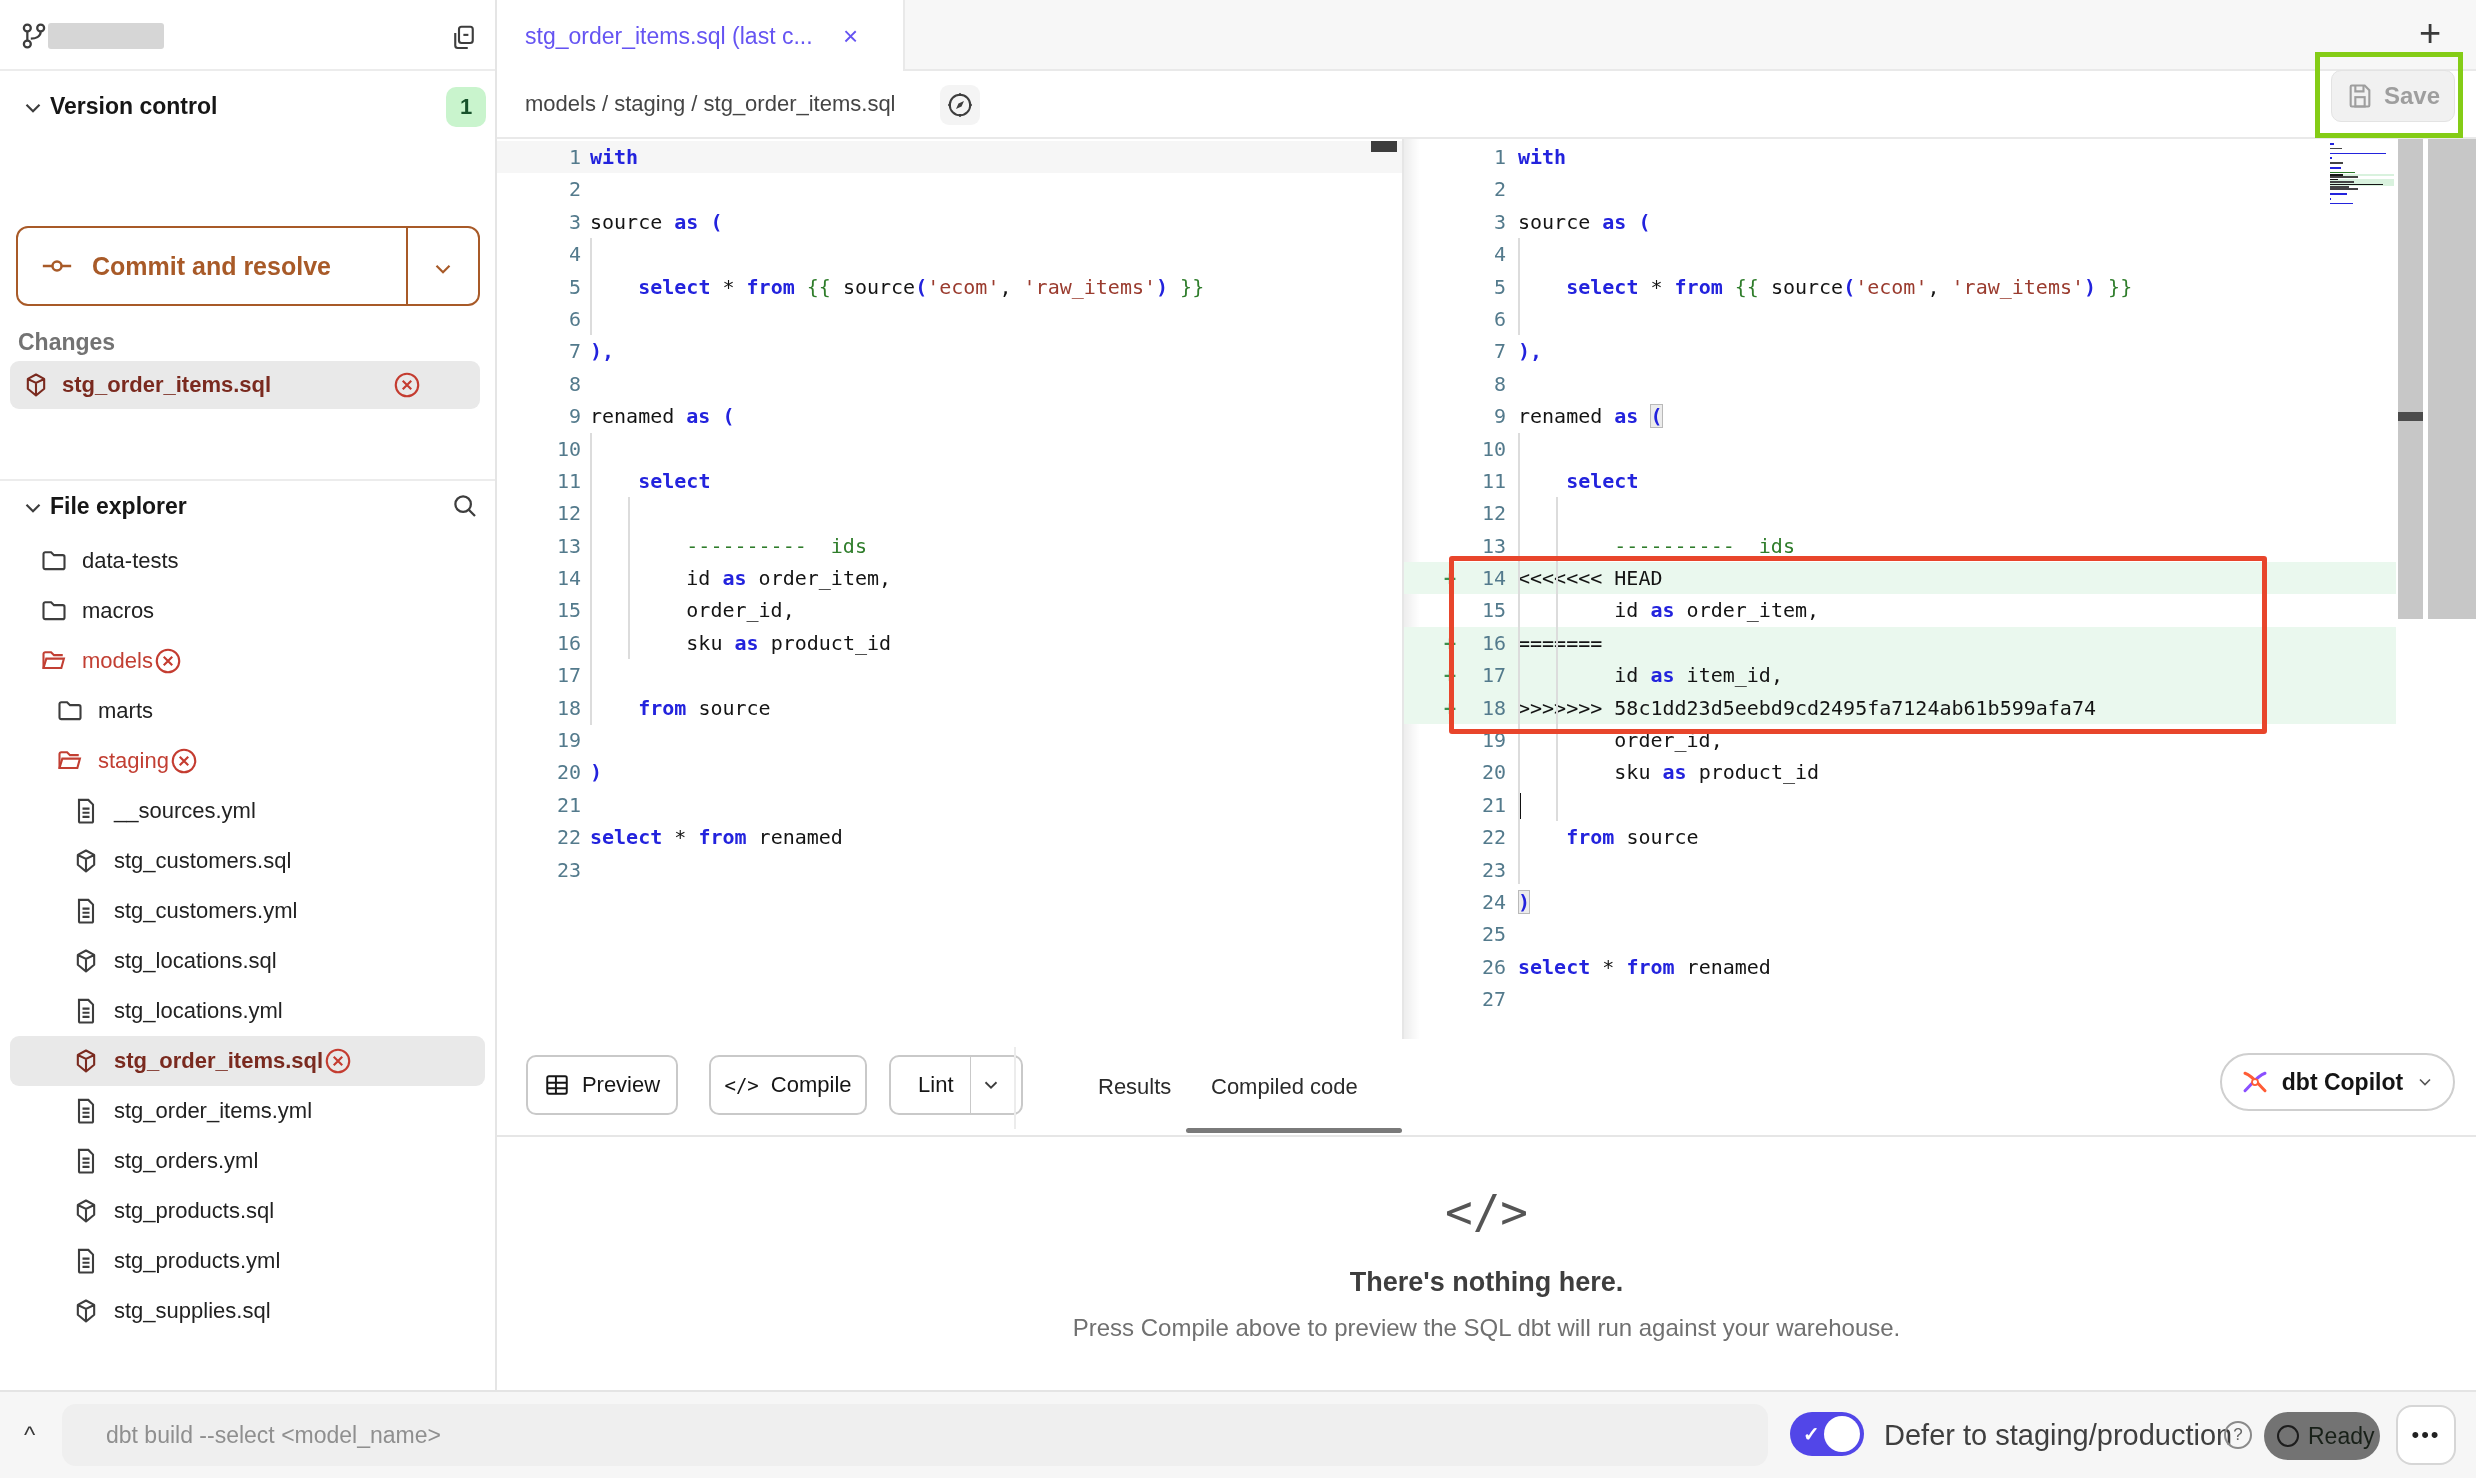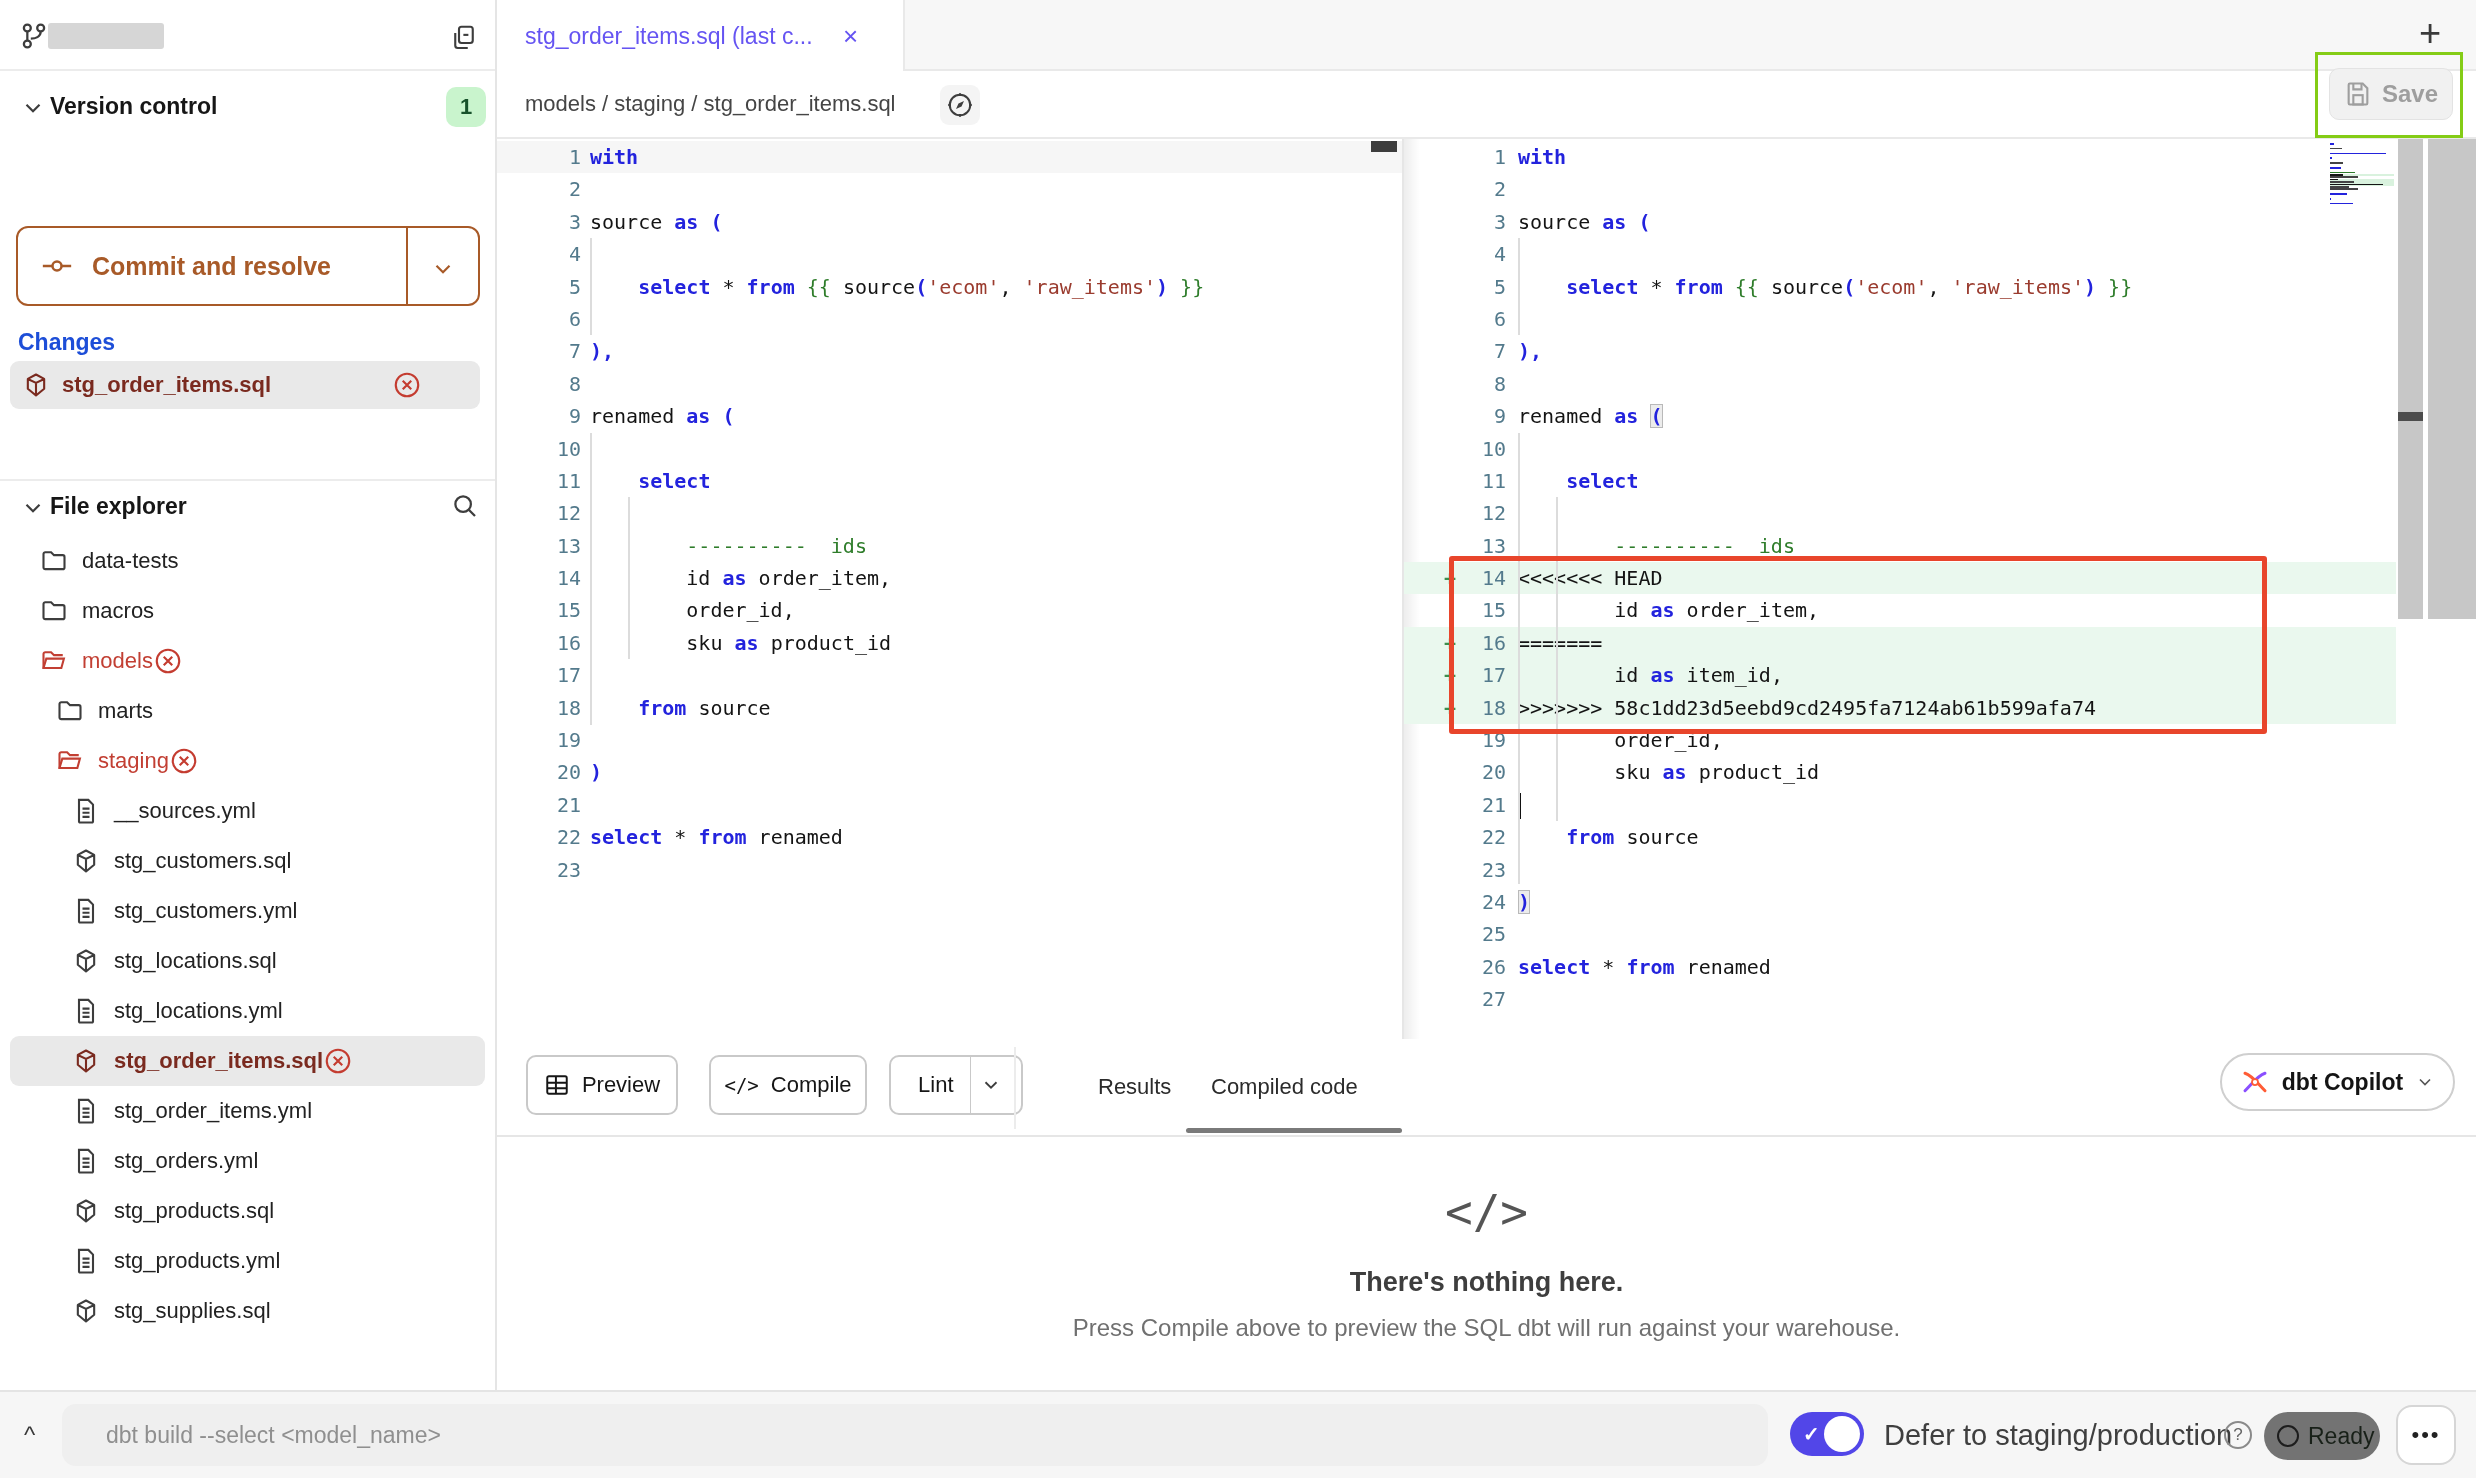--- a/index.html
+++ b/index.html
@@ -13,21 +13,21 @@
   .sb-header { position:relative; height:71px; border-bottom:2px solid #ececec; }
   .branch-ph { position:absolute; left:48px; top:23px; width:116px; height:26px; background:#d6d6d6; border-radius:3px; }
   .sec-head { position:relative; height:54px; }
   .sec-title { font-size:23px; font-weight:700; color:#161616; }
   .badge { position:absolute; left:446px; top:0; width:40px; height:40px; background:#c9f4cd; color:#17512b;
     border-radius:10px; font-size:22px; font-weight:600; display:flex; align-items:center; justify-content:center; }
   #commit-btn { position:absolute; left:16px; top:155px; width:464px; height:80px; border:2px solid #a85a28;
     border-radius:12px; background:#fff; display:flex; align-items:center; cursor:pointer; }
   #commit-btn .lbl { font-size:25px; font-weight:600; color:#a85a28; margin-left:18px; }
   #commit-btn .split { position:absolute; right:70px; top:0; width:2px; height:76px; background:#a85a28; }
-  #changes-label { position:absolute; left:18px; top:258px; font-size:23px; font-weight:700; color:#1d4ed8; }
+  #changes-label { position:absolute; left:18px; top:258px; font-size:23px; font-weight:700; color:#737373; }
   #changes-list { position:absolute; left:10px; top:290px; width:470px; }
   .chg-row { position:relative; height:48px; background:#e9e9e9; border-radius:9px; display:flex; align-items:center; }
   .chg-row .nm { font-size:22px; font-weight:600; color:#7a2a1f; margin-left:12px; }
   #vc-section { position:relative; height:410px; border-bottom:2px solid #ececec; }
   #fe-section { position:relative; }
   #file-list { position:absolute; left:0; top:55px; width:495px; }
   .f-row { position:relative; height:50px; display:flex; align-items:center; cursor:pointer; }
   .f-row .flbl { font-size:22px; color:#222; margin-left:14px; }
   .f-row.red .flbl { color:#c23f33; }
   .f-row.sel { background:#e9e9e9; border-radius:9px; margin:0 10px; }
@@ -74,21 +74,21 @@
   .mm-row { height:2.4px; }
   .mm-row .bar { height:1.6px; }
   .mm-row.added { background:#d9f2de; }
   #scroll-thumb-left { position:absolute; left:874px; top:2px; width:26px; height:11px; background:#3d3d3d; }
   #scroll-track1 { position:absolute; left:1901px; top:0; width:25px; height:480px; background:#c7c7c7; }
   #scroll-track1 .dk { position:absolute; left:0; top:273px; width:25px; height:9px; background:#4c4c4c; }
   #scroll-track2 { position:absolute; left:1931px; top:0; width:48px; height:480px; background:#c7c7c7; }
 
   
   #save-callout { position:absolute; left:1818px; top:52px; width:148px; height:86px;
-    border:3px solid #84cc16; background:transparent; z-index:30; }
+    border:5px solid #84cc16; background:transparent; z-index:30; }
   #save-btn { position:absolute; left:11px; top:13px; width:124px; height:52px; background:#f1f1f1;
     border:1px solid #e3e3e3; border-radius:10px; display:flex; align-items:center; justify-content:center; gap:10px; }
   #save-btn .slbl { font-size:24px; font-weight:600; color:#9e9e9e; }
 
   
   #toolbar { position:relative; height:98px; background:#fff; border-bottom:2px solid #e6e6e6; }
   .tb-btn { position:absolute; top:16px; height:60px; border:2px solid #c9c9c9; border-radius:10px; background:#fff;
     display:flex; align-items:center; justify-content:center; gap:12px; font-size:22px; color:#161616; cursor:pointer; }
   #btn-lint .ldiv { width:2px; height:56px; background:#c9c9c9; margin:0 0; }
   .tb-divider { position:absolute; left:517px; top:8px; width:2px; height:82px; background:#ececec; }

